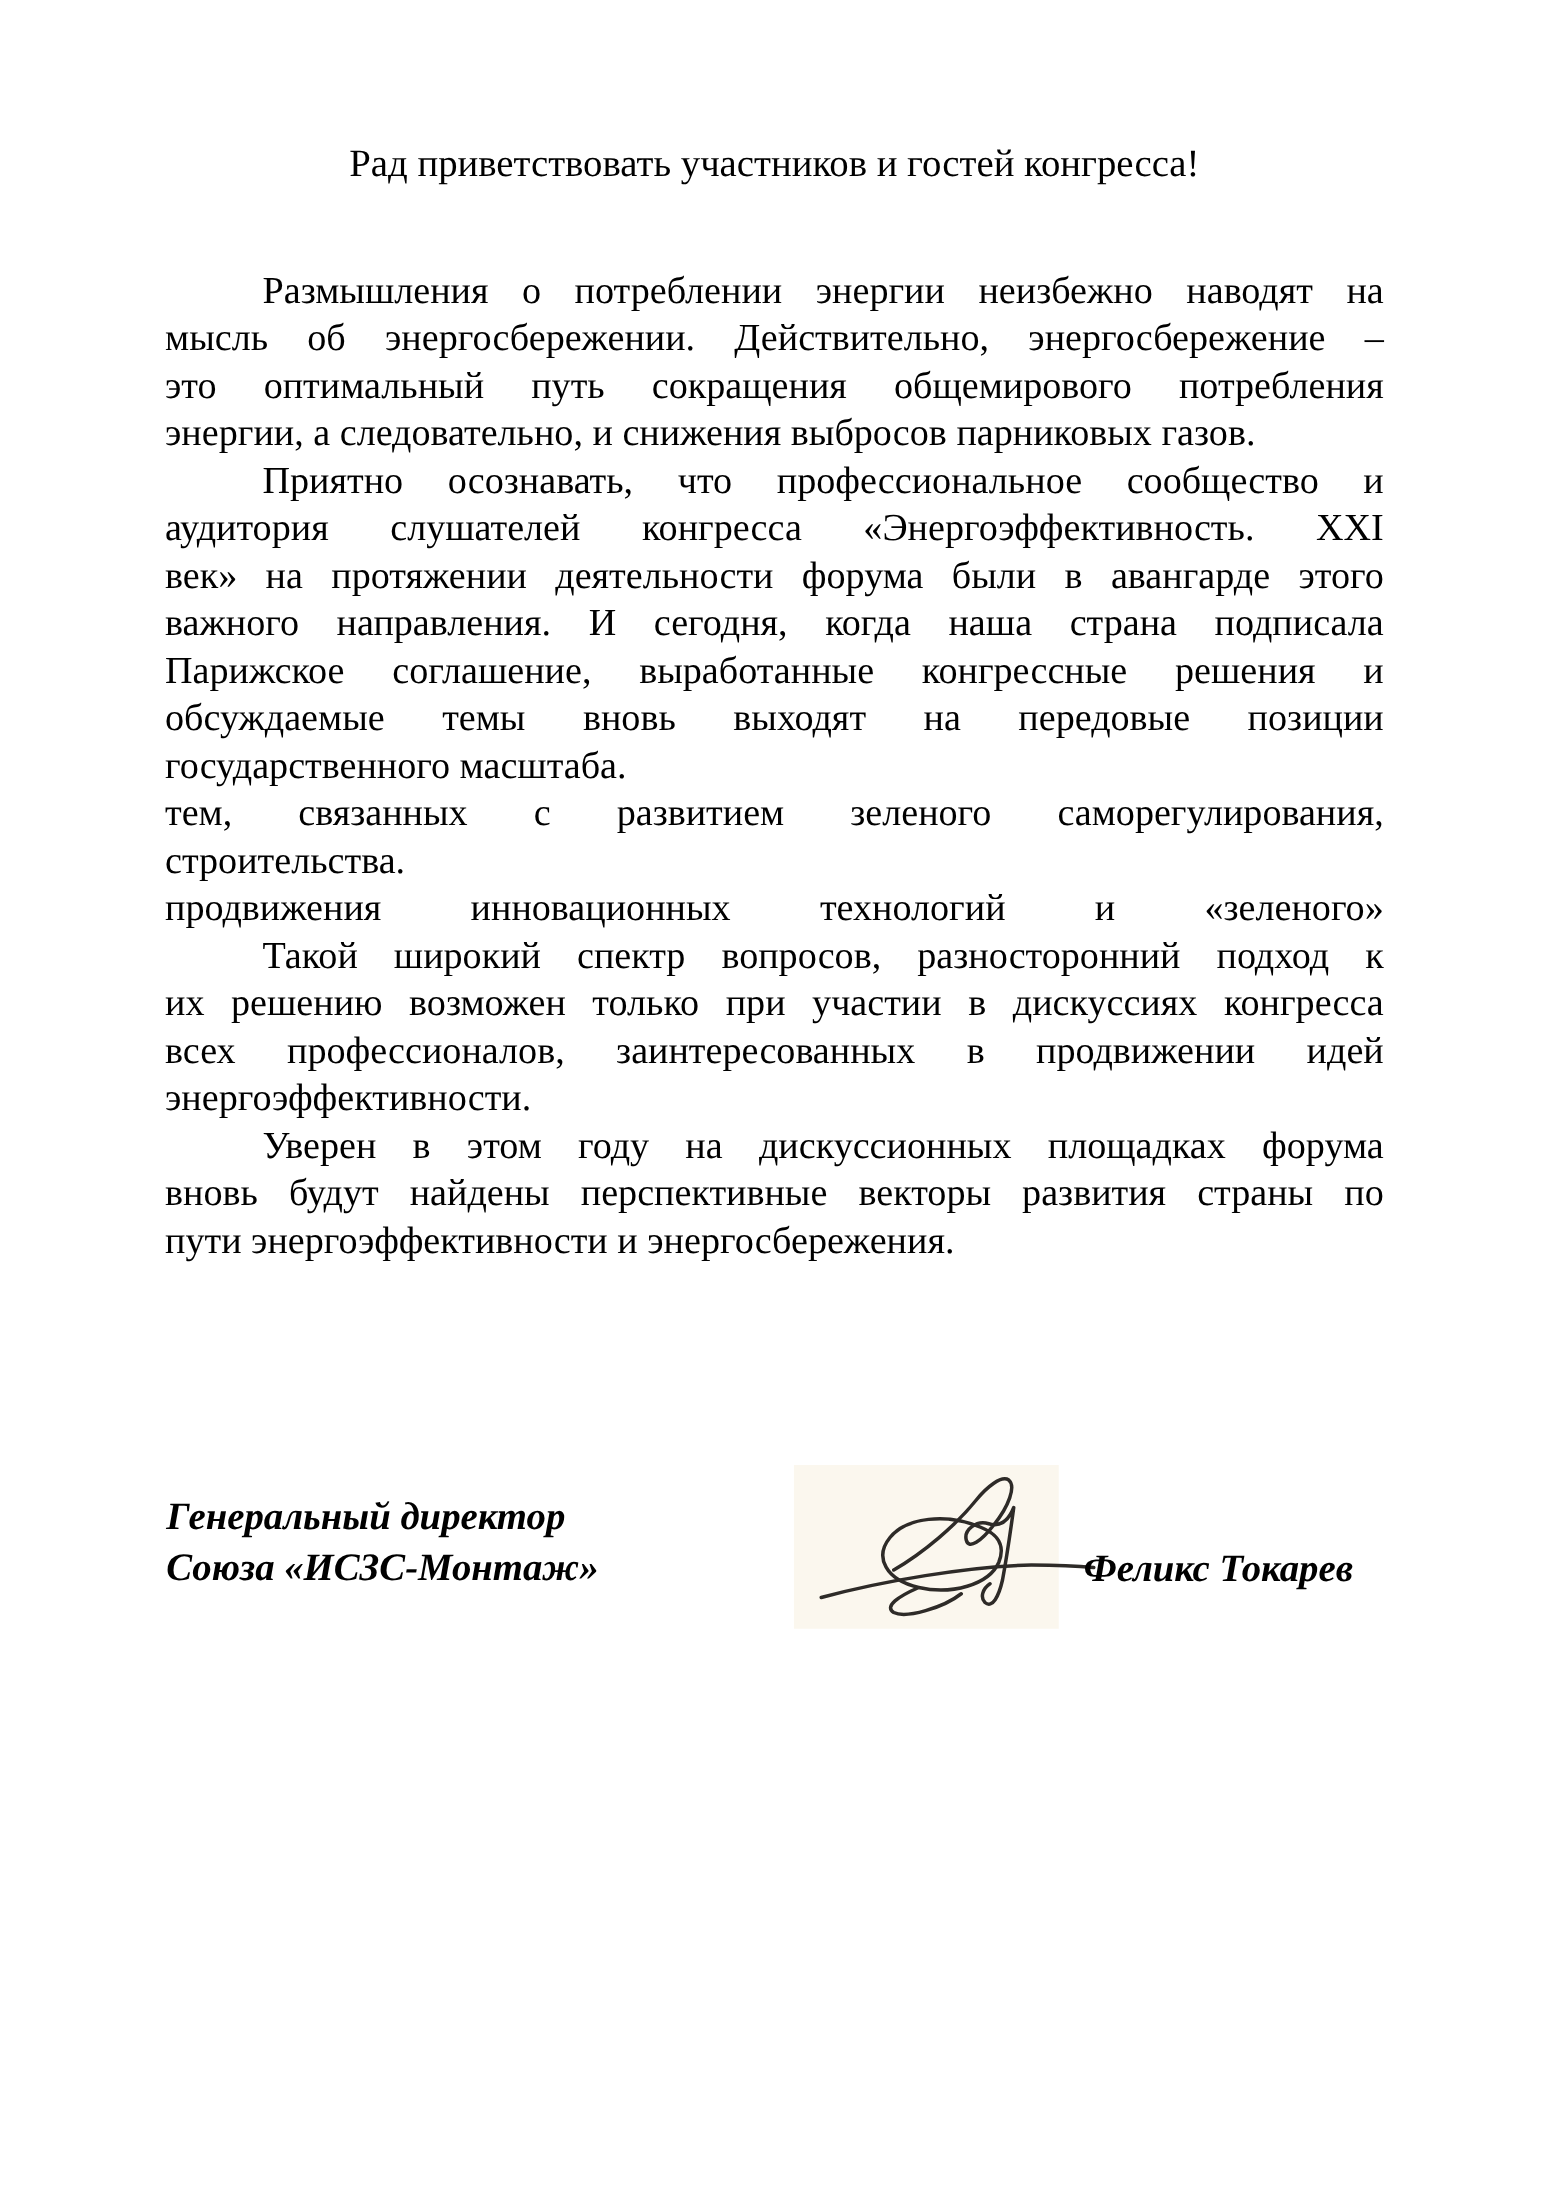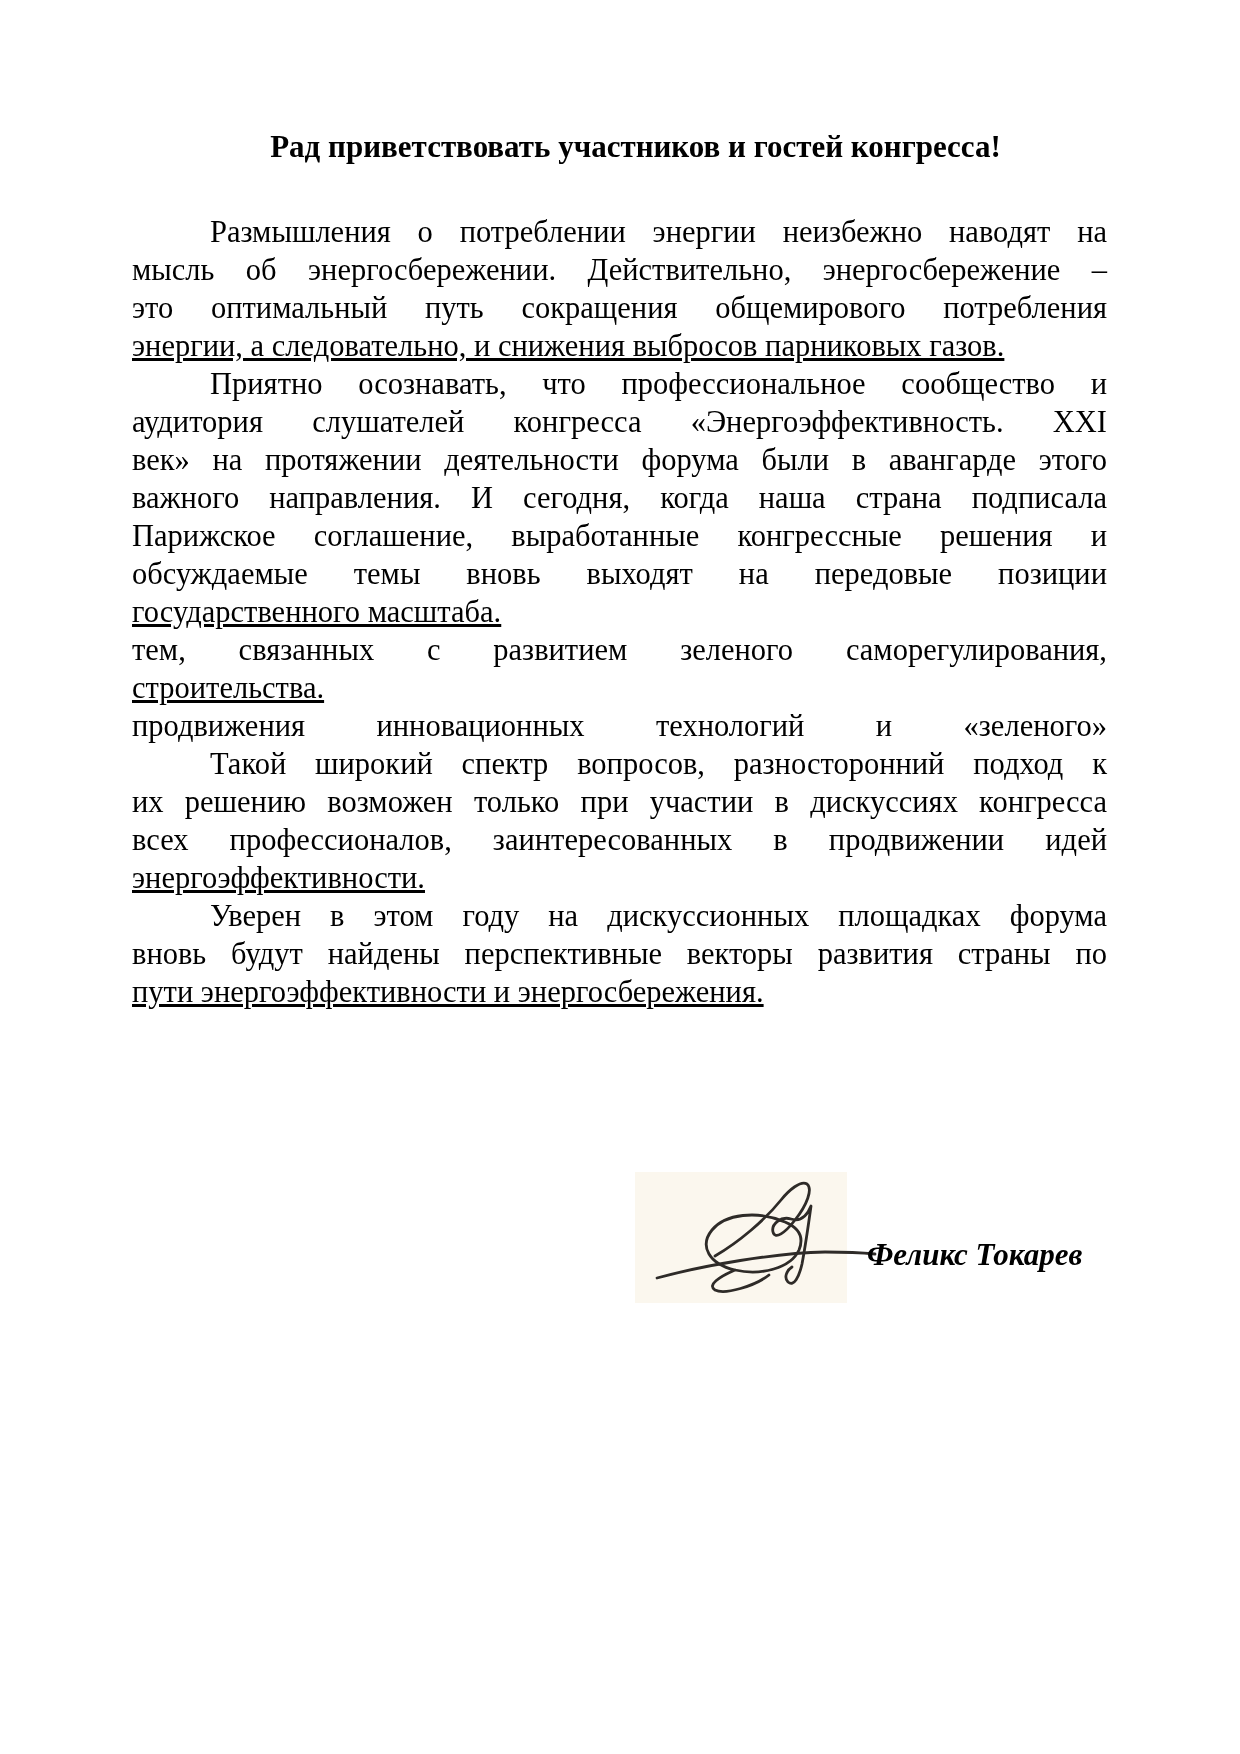--- a/index.html
+++ b/index.html
@@ -10,40 +10,40 @@
     background: #ffffff;
     color: #000000;
     font-family: "Liberation Serif", serif;
     overflow: hidden;
   }
   .title {
     position: absolute;
     top: 112px;
     left: 132px;
     width: 975px;
-    margin: 16px;
+    margin: 0;
     text-align: center;
     font-size: 31px;
-    font-weight: 700;
+    font-weight: 400;
     line-height: 1.2;
   }
   .body-text {
     position: absolute;
     top: 213px;
     left: 132px;
     width: 975px;
     font-size: 30.5px;
   }
   .body-text .line {
     line-height: 38px;
     text-align: justify;
     text-align-last: justify;
   }
   .body-text .line.indent { text-indent: 78px; }
-  .body-text .line.last   { text-align-last: left; text-decoration: underline; }
+  .body-text .line.last   { text-align-last: left; }
   .sig-role {
     position: absolute;
     left: 133px;
     top: 1192px;
     font-size: 31px;
     font-weight: 700;
     font-style: italic;
     line-height: 41px;
     white-space: nowrap;
   }
@@ -91,20 +91,24 @@
       <div class="line">продвижения инновационных технологий и «зеленого»</div>
       <div class="line indent">Такой широкий спектр вопросов, разносторонний подход к</div>
       <div class="line">их решению возможен только при участии в дискуссиях конгресса</div>
       <div class="line">всех профессионалов, заинтересованных в продвижении идей</div>
       <div class="line last">энергоэффективности.</div>
       <div class="line indent">Уверен в этом году на дискуссионных площадках форума</div>
       <div class="line">вновь будут найдены перспективные векторы развития страны по</div>
       <div class="line last">пути энергоэффективности и энергосбережения.</div>
     </div>
 
+  <div class="sig-role">
+    <div>Генеральный директор</div>
+    <div>Союза «ИСЗС-Монтаж»</div>
+  </div>
 
   <svg class="sig-svg" viewBox="0 0 260 132" xmlns="http://www.w3.org/2000/svg">
     <rect x="0" y="0" width="212" height="131" fill="#fbf7ee"></rect>
     <g fill="none" stroke-width="2.8" stroke-linecap="round" stroke-linejoin="round" stroke="#2e2b28">
 
       <path d="M 22,106 C 70,93 140,81 190,80 C 212,80 230,81 240,82"></path>
 
       <path d="M 150,50 C 122,38 90,42 77,58 C 64,74 74,92 100,98 C 126,104 156,96 164,78 C 170,63 162,55 150,50 M 100,98 C 84,105 72,113 80,118 C 90,123 120,114 134,103"></path>
 
       <path d="M 80,84 C 104,70 130,48 146,28 C 154,18 166,8 172,12 C 178,17 172,33 160,48 C 150,61 140,68 138,60 C 136,52 146,44 156,47 C 166,50 172,44 176,34 C 173,56 170,76 167,92 C 164,105 159,115 153,110 C 149,106 151,99 157,95"></path>

